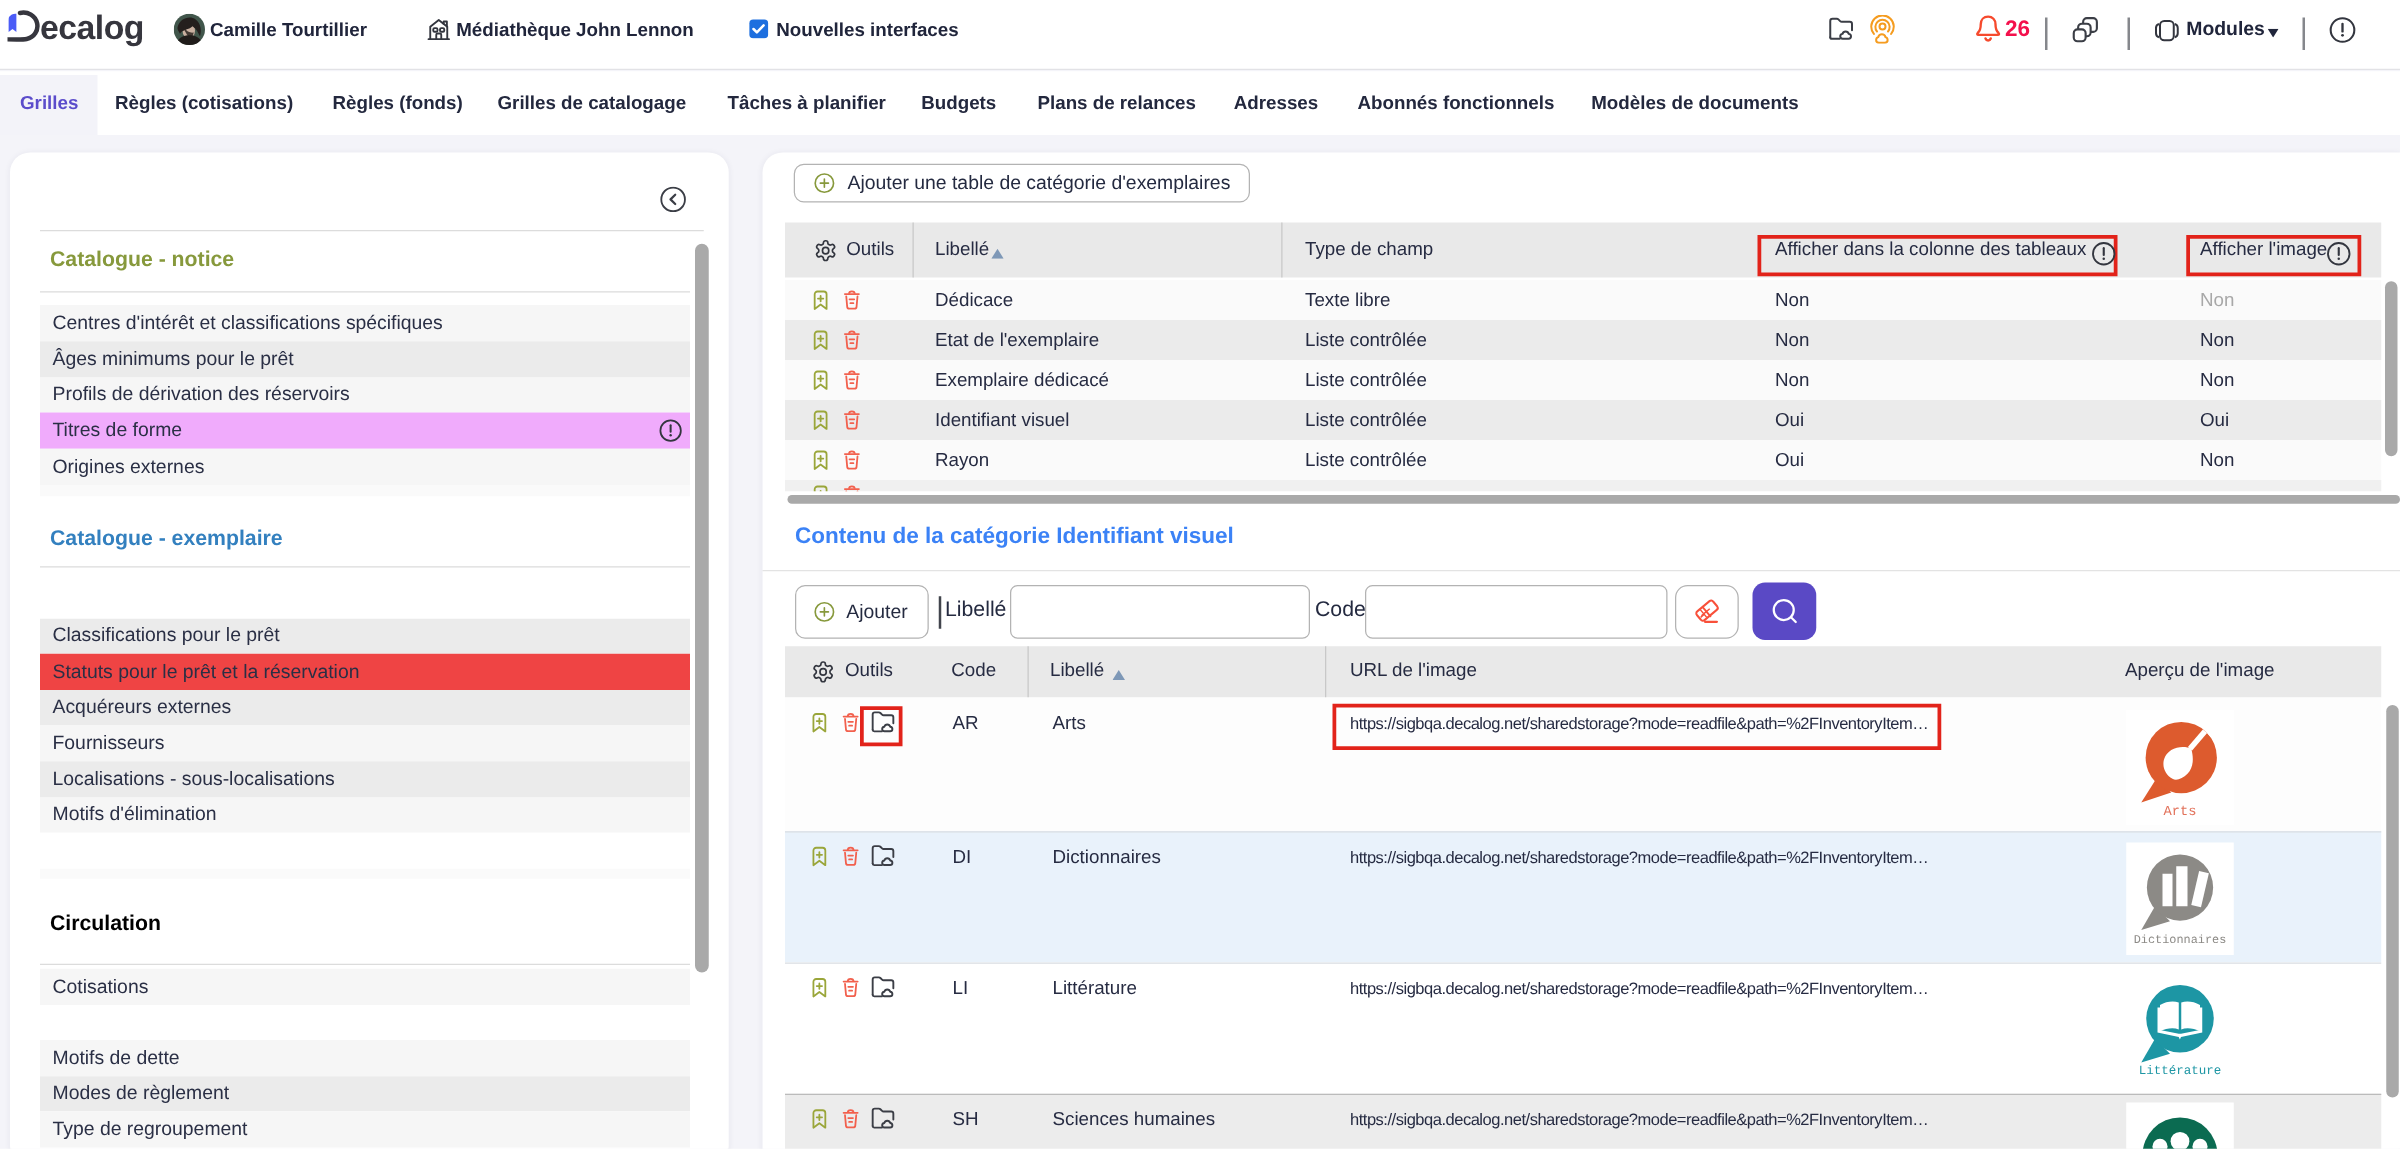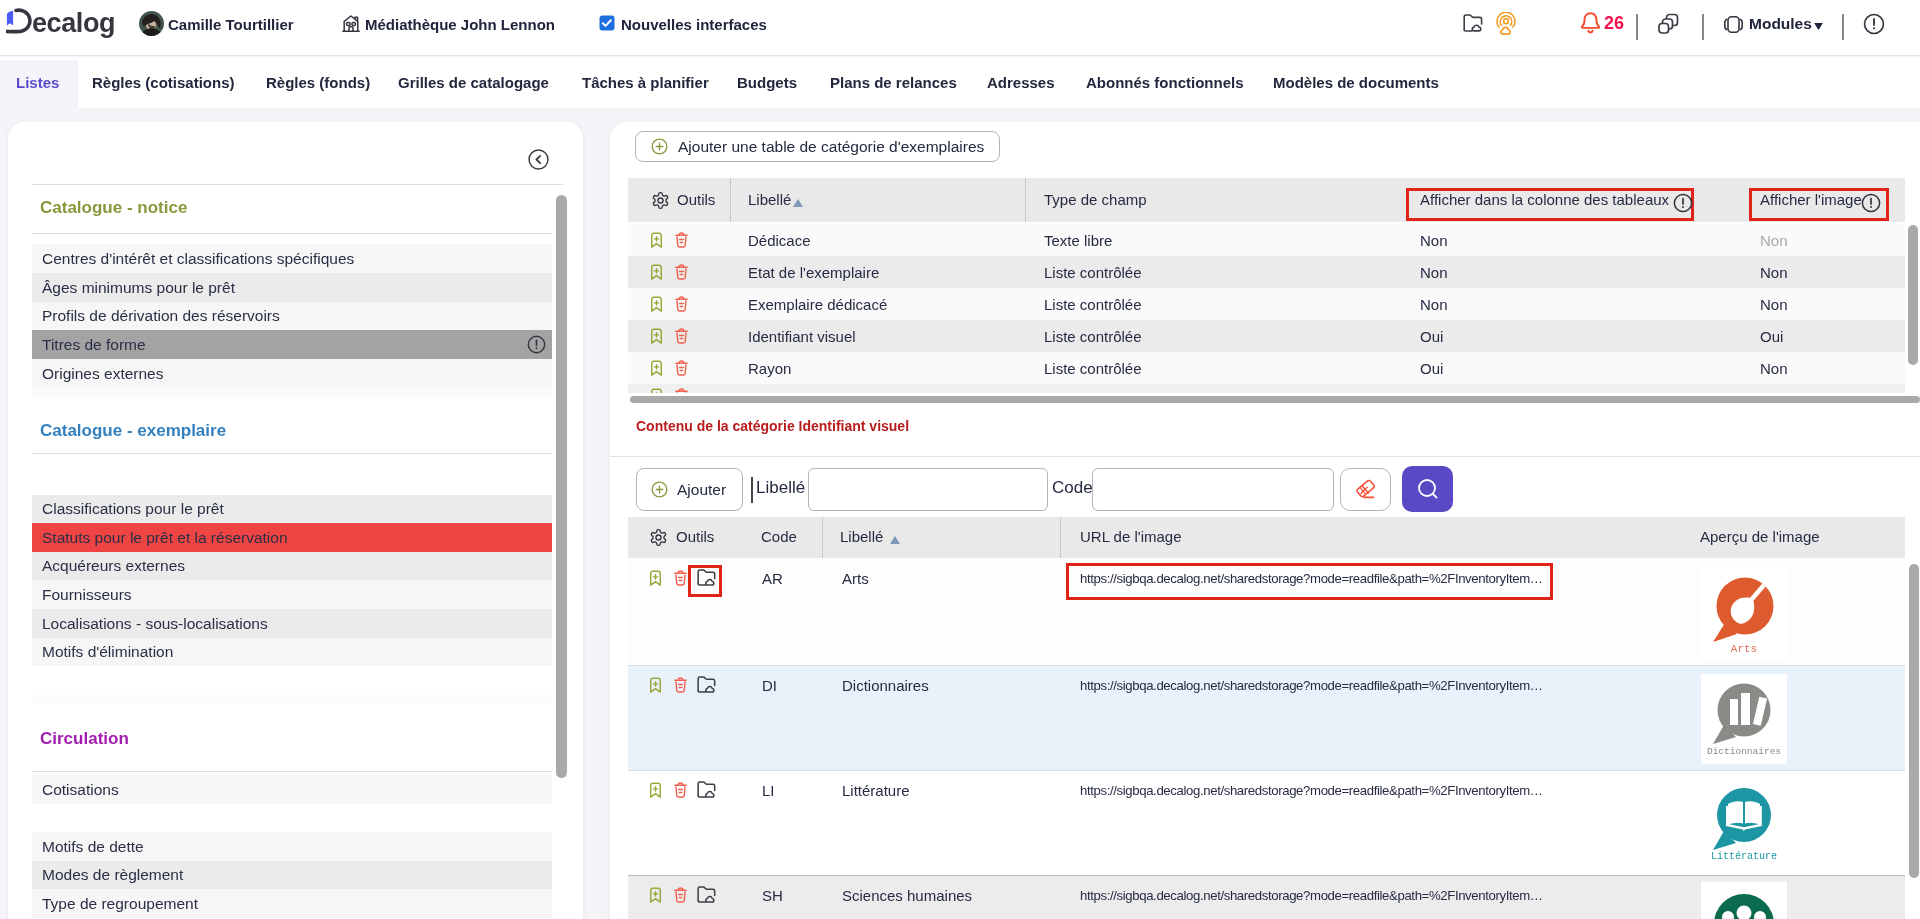--- a/index.html
+++ b/index.html
@@ -94,56 +94,56 @@
   <svg class="abs" style="left:1814px;top:23px" width="9" height="7" viewBox="0 0 10 8">
       <path d="M5 8L0 0h10z" fill="#20253b"></path>
     </svg>
   <div class="abs" style="left:1842px;top:14px;width:1.6px;height:26px;background:#85878c"></div>
   <svg class="abs" style="left:1863px;top:13px;color:#33363f" width="22" height="22">
       <use href="#i-excl"></use>
     </svg>
 </div>
 <div class="tabs">
   <div class="tabbg"></div>
-  <div class="tab active" style="left:16px">Listes</div>
+  <div class="tab active" style="left:16px">Grilles</div>
   <div class="tab" style="left:92px">Règles (cotisations)</div>
   <div class="tab" style="left:266px">Règles (fonds)</div>
   <div class="tab" style="left:398px">Grilles de catalogage</div>
   <div class="tab" style="left:582px">Tâches à planifier</div>
   <div class="tab" style="left:737px">Budgets</div>
   <div class="tab" style="left:830px">Plans de relances</div>
   <div class="tab" style="left:987px">Adresses</div>
   <div class="tab" style="left:1086px">Abonnés fonctionnels</div>
   <div class="tab" style="left:1273px">Modèles de documents</div>
 </div>
 <div class="sidebar">
   <svg class="abs" style="left:520px;top:27px;color:#3b3e46" width="21" height="21">
       <use href="#i-chevl"></use>
     </svg>
   <div class="shr" style="left:24px;top:62px;width:531px"></div>
   <div class="stitle" style="top:76px;color:#87993c">Catalogue - notice</div>
   <div class="shr" style="top:111px"></div>
   <div class="srow" style="top:122px;height:29px;background:#f6f6f6">Centres d'intérêt et classifications spécifiques</div>
   <div class="srow" style="top:151px;height:29px;background:#ebebeb">Âges minimums pour le prêt</div>
   <div class="srow" style="top:180px;height:28px;background:#f6f6f6">Profils de dérivation des réservoirs</div>
-  <div class="srow" style="top:208px;height:29px;background:#a3a3a3">Titres de forme<svg class="abs" style="left:495px;top:5px;color:#33363f" width="19" height="19">
+  <div class="srow" style="top:208px;height:29px;background:#f0abfc">Titres de forme<svg class="abs" style="left:495px;top:5px;color:#33363f" width="19" height="19">
         <use href="#i-excl"></use>
       </svg></div>
   <div class="srow" style="top:237px;height:29px;background:#f6f6f6">Origines externes</div>
   <div class="srow" style="top:266px;height:9px;background:#fafafa"></div>
   <div class="stitle" style="top:299px;color:#3380bf">Catalogue - exemplaire</div>
   <div class="shr" style="top:331px"></div>
   <div class="srow" style="top:373px;height:28px;background:#ebebeb">Classifications pour le prêt</div>
   <div class="srow" style="top:401px;height:29px;background:#ef4444">Statuts pour le prêt et la réservation</div>
   <div class="srow" style="top:430px;height:28px;background:#ebebeb">Acquéreurs externes</div>
   <div class="srow" style="top:458px;height:29px;background:#f6f6f6">Fournisseurs</div>
   <div class="srow" style="top:487px;height:29px;background:#ebebeb">Localisations - sous-localisations</div>
   <div class="srow" style="top:516px;height:28px;background:#f6f6f6">Motifs d'élimination</div>
   <div class="srow" style="top:573px;height:8px;background:#fafafa"></div>
-  <div class="stitle" style="top:607px;color:#a21caf">Circulation</div>
+  <div class="stitle" style="top:607px;color:#000000">Circulation</div>
   <div class="shr" style="top:649px"></div>
   <div class="srow" style="top:653px;height:29px;background:#f6f6f6">Cotisations</div>
   <div class="srow" style="top:710px;height:29px;background:#f6f6f6">Motifs de dette</div>
   <div class="srow" style="top:739px;height:28px;background:#ebebeb">Modes de règlement</div>
   <div class="srow" style="top:767px;height:29px;background:#f6f6f6">Type de regroupement</div>
   <div class="thumb" style="left:548px;top:73px;width:11px;height:583px"></div>
 </div>
 <div class="scard">
   <div class="rbtn" style="left:25px;top:9px;width:365px;height:31px">
     <svg style="margin-left:15px;color:#87993c" width="17" height="17">
@@ -232,21 +232,21 @@
   <svg class="abs" style="left:63px;top:236px;color:#f2604d" width="17" height="20">
       <use href="#i-trash"></use>
     </svg>
   <div class="cell" style="left:138px;top:238px">Rayon</div>
   <div class="cell" style="left:434px;top:238px">Liste contrôlée</div>
   <div class="cell" style="left:810px;top:238px">Oui</div>
   <div class="cell" style="left:1150px;top:238px">Non</div>
 
   <div class="thumb" style="left:20px;top:274px;width:1290px;height:7px;border-radius:4px"></div>
   <div class="thumb" style="left:1298px;top:103px;width:10px;height:140px"></div>
-  <div class="abs" style="left:26px;top:296px;font-size:14px;font-weight:bold;color:#b91c1c">Contenu de la catégorie Identifiant visuel</div>
+  <div class="abs" style="left:26px;top:296px;font-size:18px;font-weight:bold;color:#3b82f6">Contenu de la catégorie Identifiant visuel</div>
   <div class="abs" style="left:0;top:334px;width:1310px;border-top:1px solid #e3e3e3"></div>
   <div class="rbtn" style="left:26px;top:346px;width:107px;height:43px">
     <svg style="margin-left:14px;color:#87993c" width="17" height="17">
         <use href="#i-cplus"></use>
       </svg>
     <span style="margin-left:9px;font-size:15.5px;color:#242a40">Ajouter</span>
   </div>
   <div class="abs" style="left:141px;top:355px;width:2px;height:26px;background:#42454d"></div>
   <div class="abs" style="left:146px;top:356px;font-size:17px;color:#242a40">Libellé</div>
   <input class="fi" style="left: 198px; top: 346px; width: 240px;">

